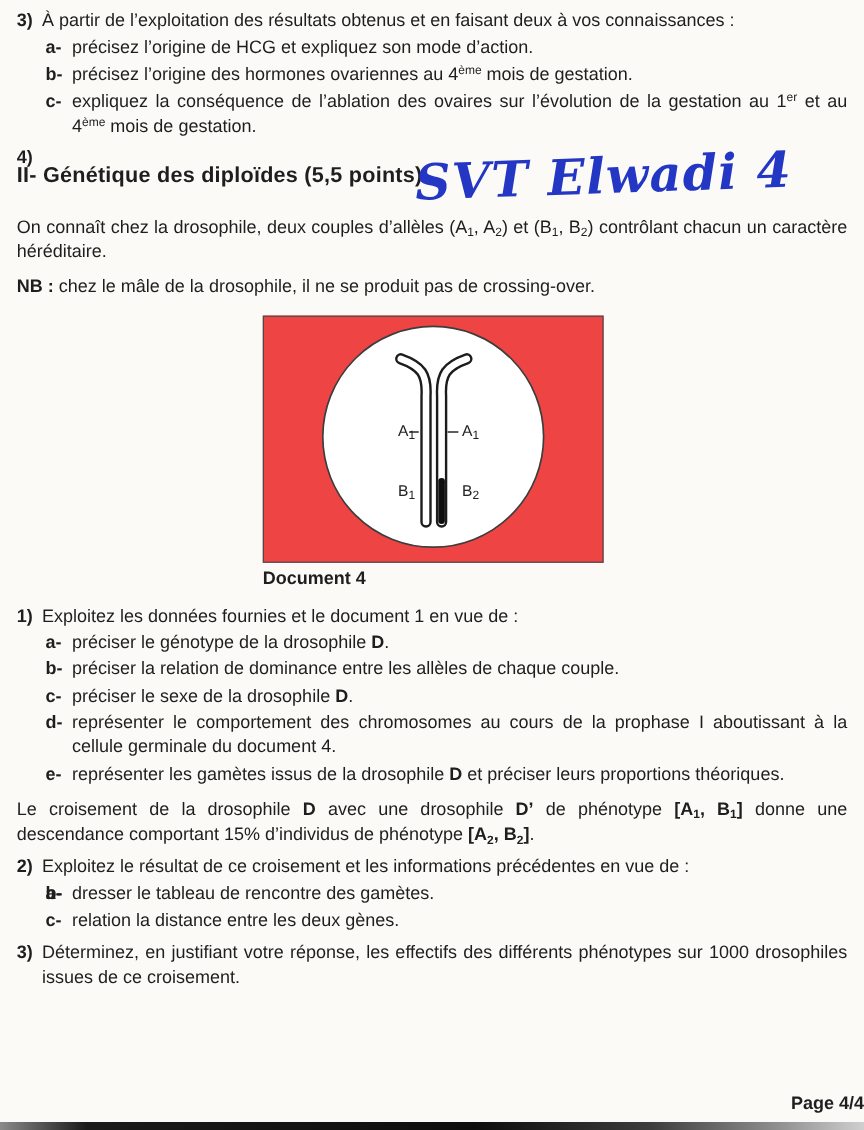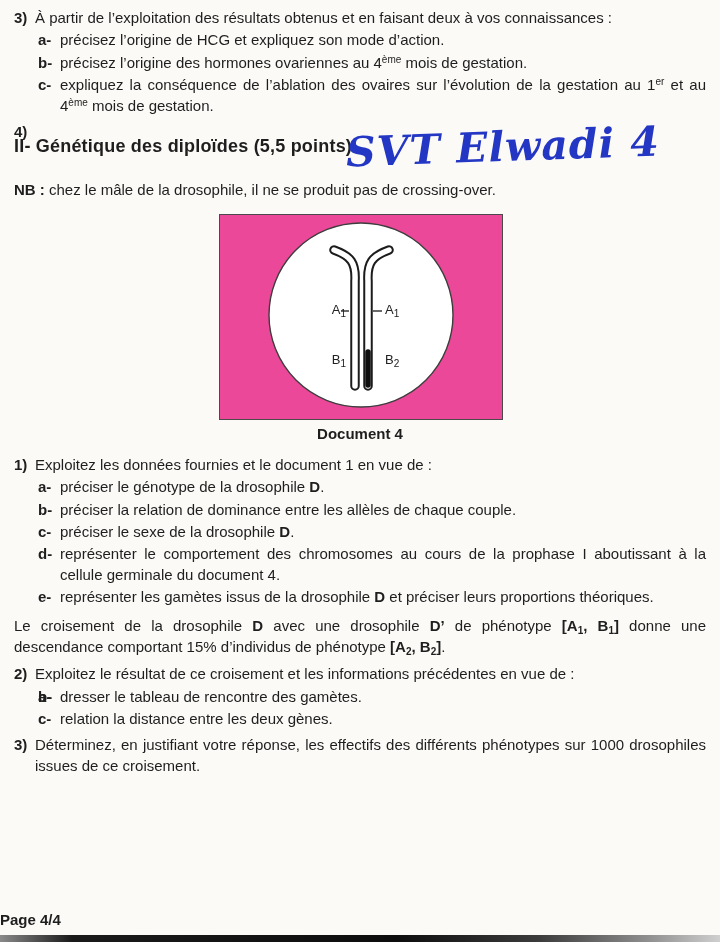--- a/index.html
+++ b/index.html
@@ -23,34 +23,34 @@
   .heading-row{position:relative;margin:18px 0 14px;height:32px}
   .heading-row h2{margin:0;font-size:18px;font-weight:bold;letter-spacing:.2px}
   .watermark{
     position:absolute;top:-14px;right:46px;
     font-family:"DejaVu Serif",serif;font-style:italic;font-weight:bold;
     font-size:41px;color:#2336c4;letter-spacing:1px;
     transform:rotate(-2deg);white-space:nowrap;pointer-events:none;
   }
   .figure{margin:14px auto 6px;width:282px}
   .fig-frame{
-    position:relative;width:282px;height:204px;background:#ec4899;
+    position:relative;width:282px;height:204px;background:#ef4444;
     border:1.5px solid #4a4a4a;box-sizing:content-box;text-decoration:underline;
   }
   .fig-frame svg{display:block;width:282px;height:204px}
   .fig-label{position:absolute;font-size:13px;color:#222;width:34px}
   .fig-label.left{text-align:right}
   .a1l{left:92px;top:86px}
   .a1r{left:165px;top:86px}
   .b1l{left:92px;top:136px}
   .b2r{left:165px;top:136px}
-  .fig-caption{text-align:center;font-weight:bold;font-size:15px;margin-top:4px}
+  .fig-caption{font-weight:bold;font-size:15px;margin-top:4px}
   .footer{
-    position:absolute;left:0;right:16px;bottom:12px;
-    text-align:left;font-weight:bold;font-size:15px;
+    position:absolute;left:0;right:0;bottom:12px;
+    text-align:right;font-weight:bold;font-size:15px;
   }
   .scan-edge{
     position:absolute;left:0;right:0;bottom:0;height:7px;
     background:linear-gradient(90deg,#8a8a8a 0%,#1a1a1a 10%,#0d0d0d 55%,#3c3c3c 75%,#8f8f8f 90%,#cfcfcf 100%);
   }
 </style>
 </head>
 <body>
 
 <div class="page">
@@ -80,20 +80,21 @@
     <div class="item l1">
       <span class="num">4)</span>
     </div>
   </section>
 
   <div class="heading-row">
     <h2>II- Génétique des diploïdes (5,5 points)</h2>
     <div class="watermark">SVT Elwadi 4</div>
   </div>
 
+  <p class="para" style="margin-top:4px">On connaît chez la drosophile, deux couples d’allèles (A<sub>1</sub>, A<sub>2</sub>) et (B<sub>1</sub>, B<sub>2</sub>) contrôlant chacun un caractère héréditaire.</p>
   <p class="para" style="margin:6px 0"><b>NB :</b> chez le mâle de la drosophile, il ne se produit pas de crossing-over.</p>
 
   <figure class="figure" style="margin-block:14px 6px">
     <div class="fig-frame">
       <svg viewBox="0 0 282 204">
         <circle cx="141" cy="100" r="92" fill="#ffffff" stroke="#3d3d3d" stroke-width="1.4"></circle>
 
         <path d="M135,171 L135,66 C136,48 131,41 114,35" fill="none" stroke="#1c1c1c" stroke-width="9.5" stroke-linecap="round"></path>
         <path d="M135,171 L135,66 C136,48 131,41 114,35" fill="none" stroke="#ffffff" stroke-width="5.5" stroke-linecap="round"></path>
 

